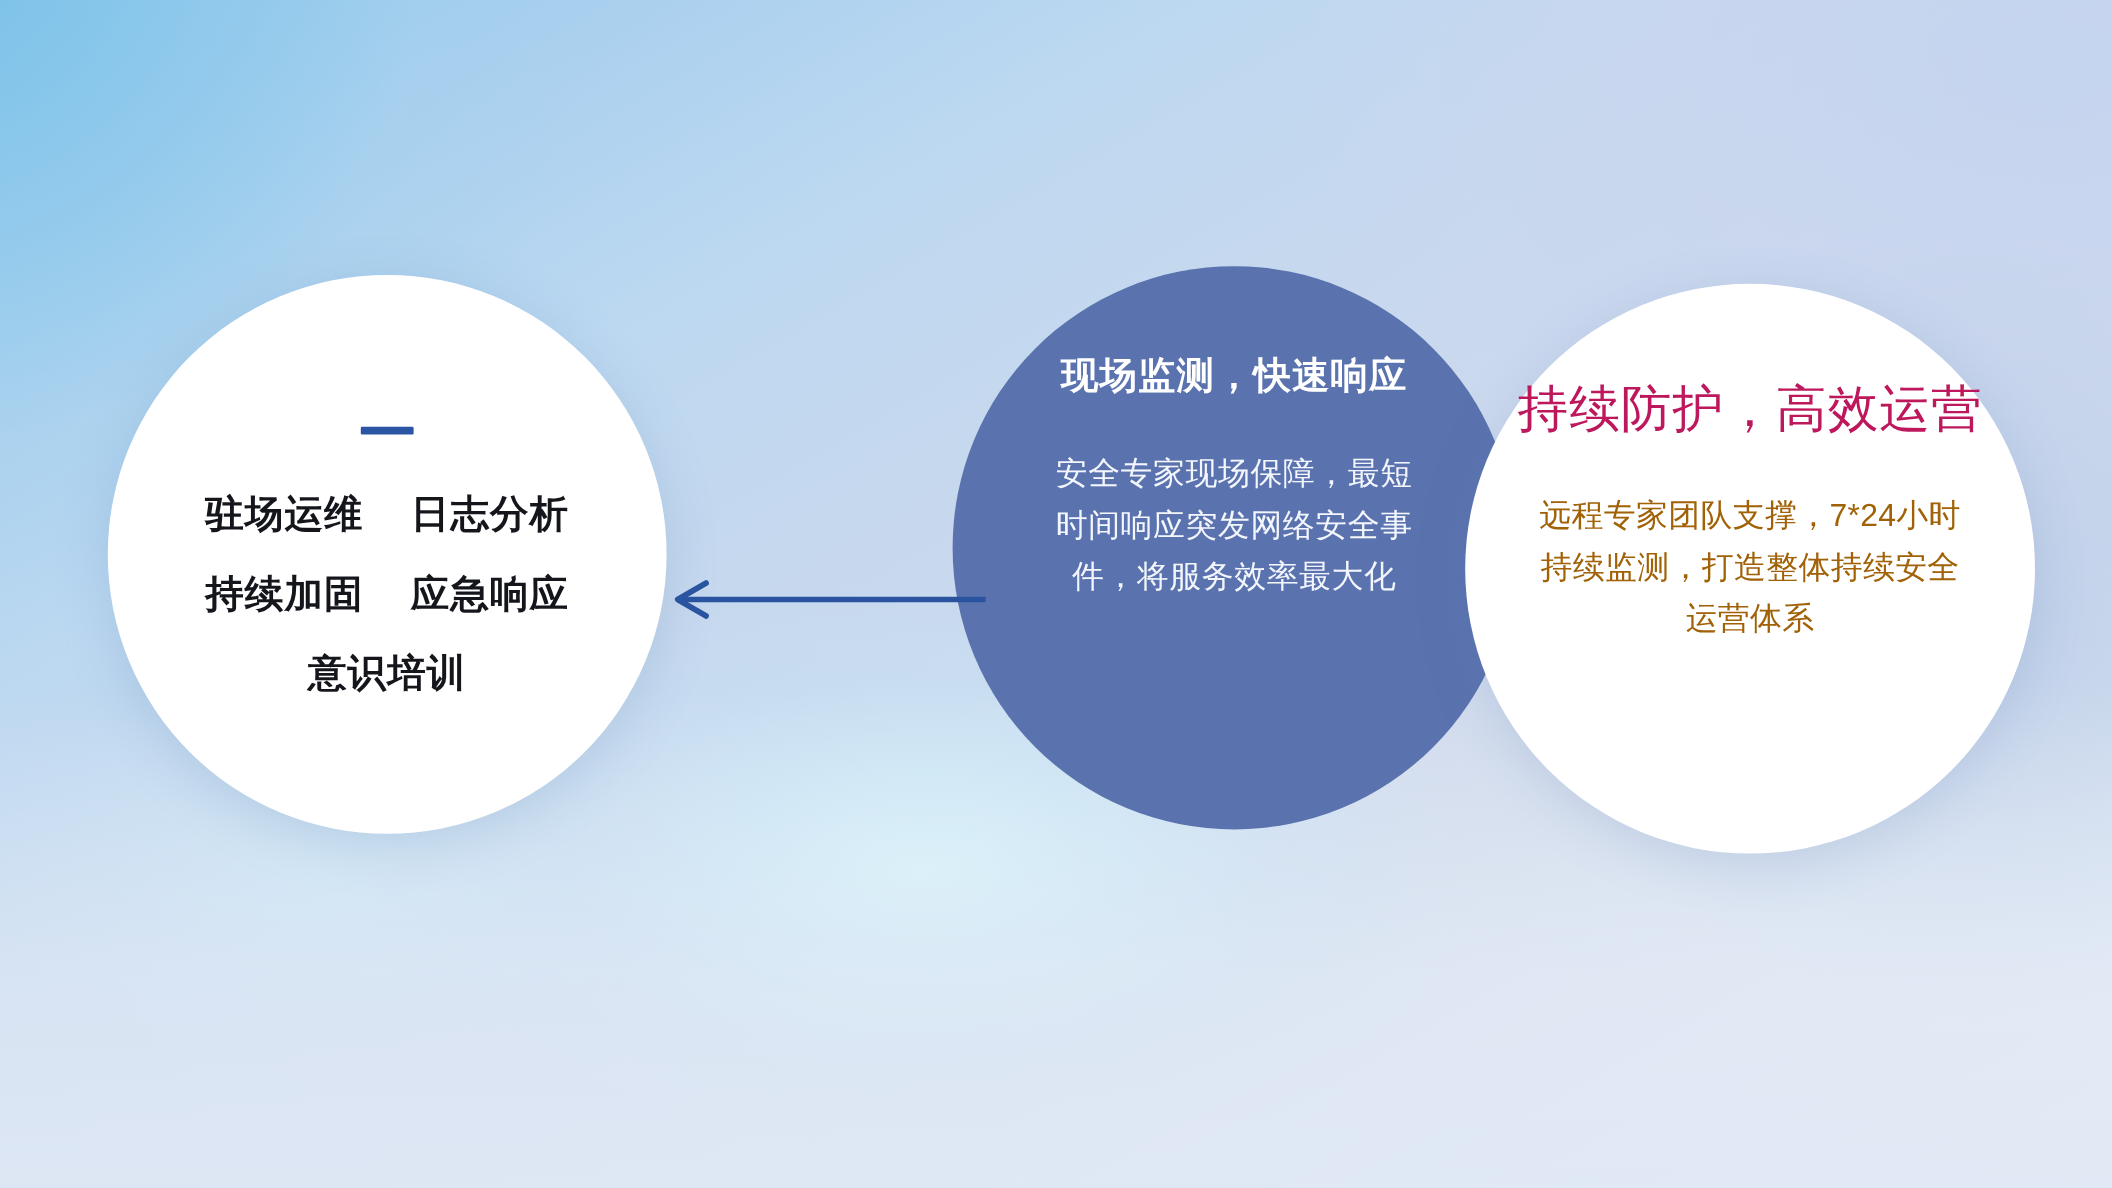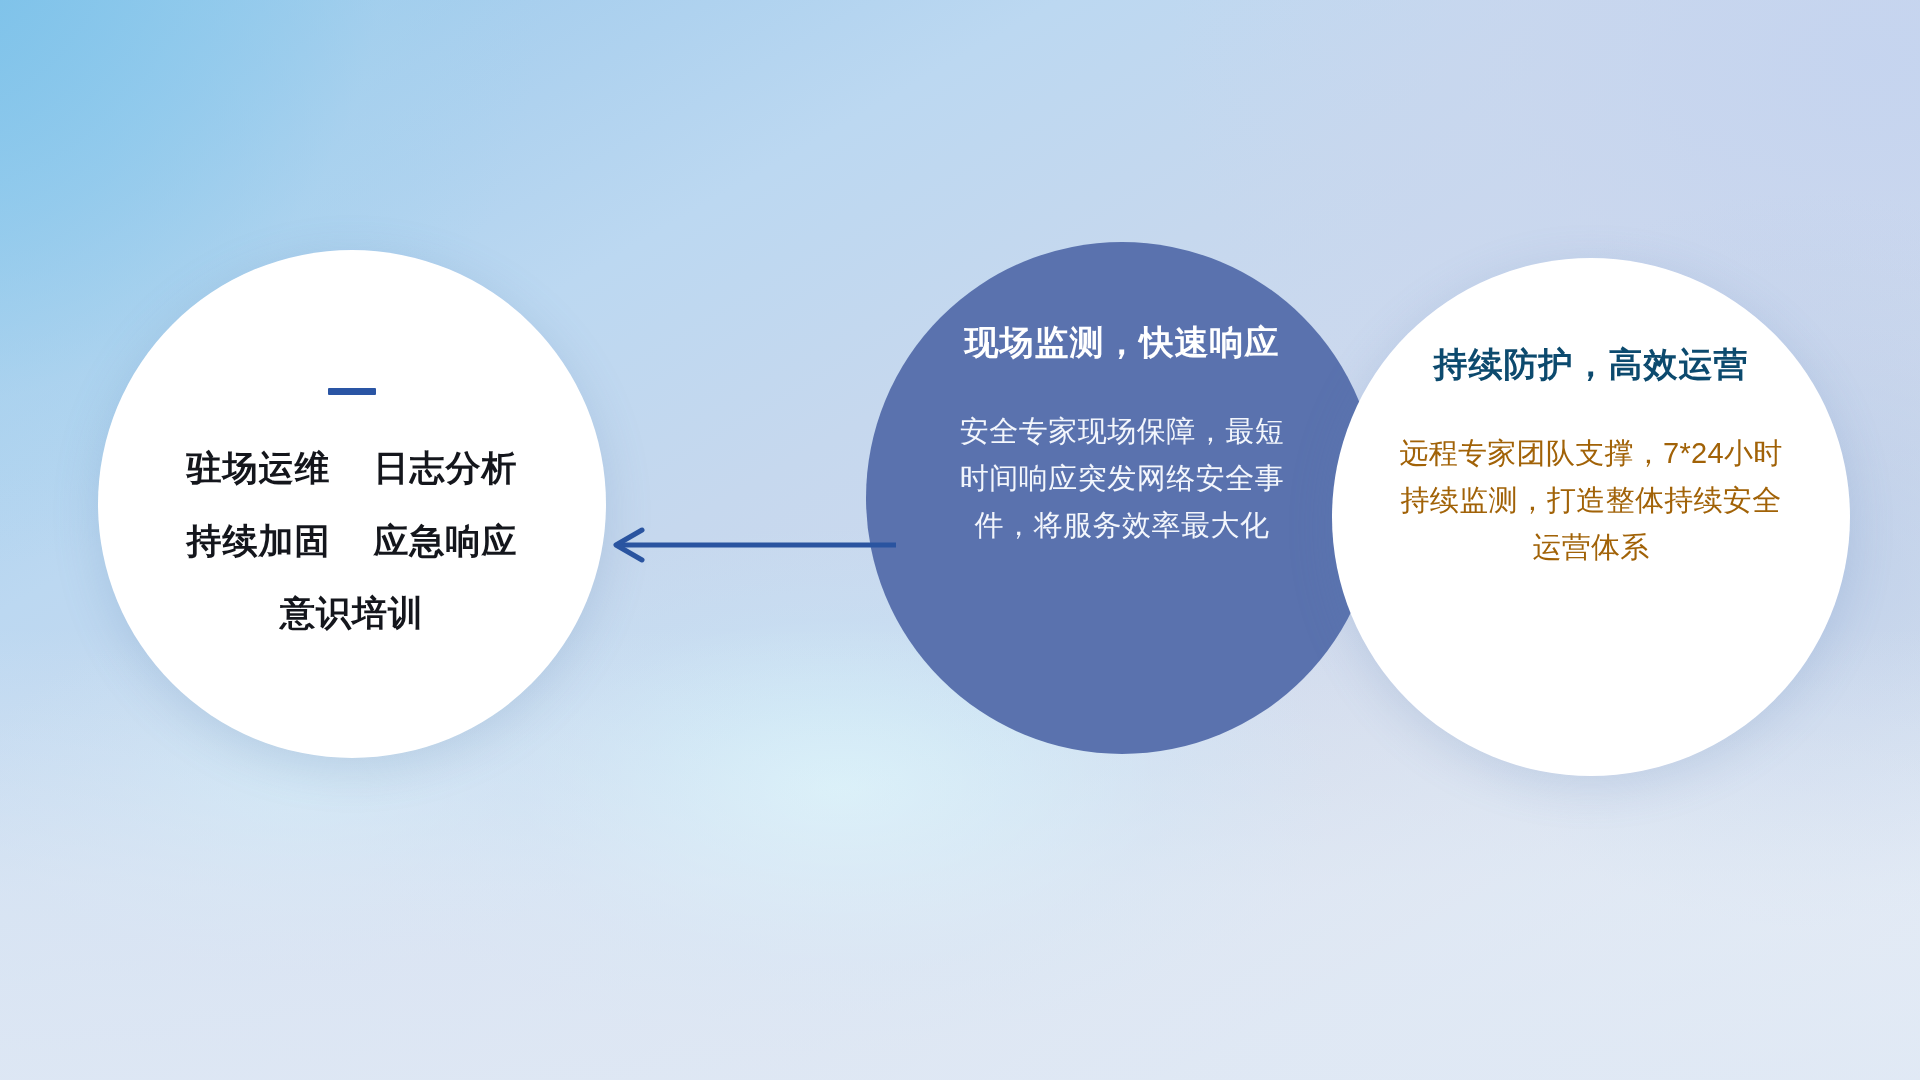--- a/index.html
+++ b/index.html
@@ -134,23 +134,23 @@
   
   #bubble-right {
     left:1332px; top:258px;
     width:518px; height:518px;
     background:#ffffff;
     z-index:3;
     box-shadow:0 10px 46px rgba(96,131,178,0.20);
     padding-top:84px;
   }
   #bubble-right .bubble-title {
-    font-size:34px;
-    font-weight:bold;
-    color:#0c4a6e;
+    font-size:46px;
+    font-weight:normal;
+    color:#be185d;
     letter-spacing:1px;
     line-height:1.3;
   }
   #bubble-right .bubble-body {
     margin-top:44px;
     width:400px;
     font-size:29px;
     color:#a16207;
     line-height:1.62;
     letter-spacing:0.3px;

